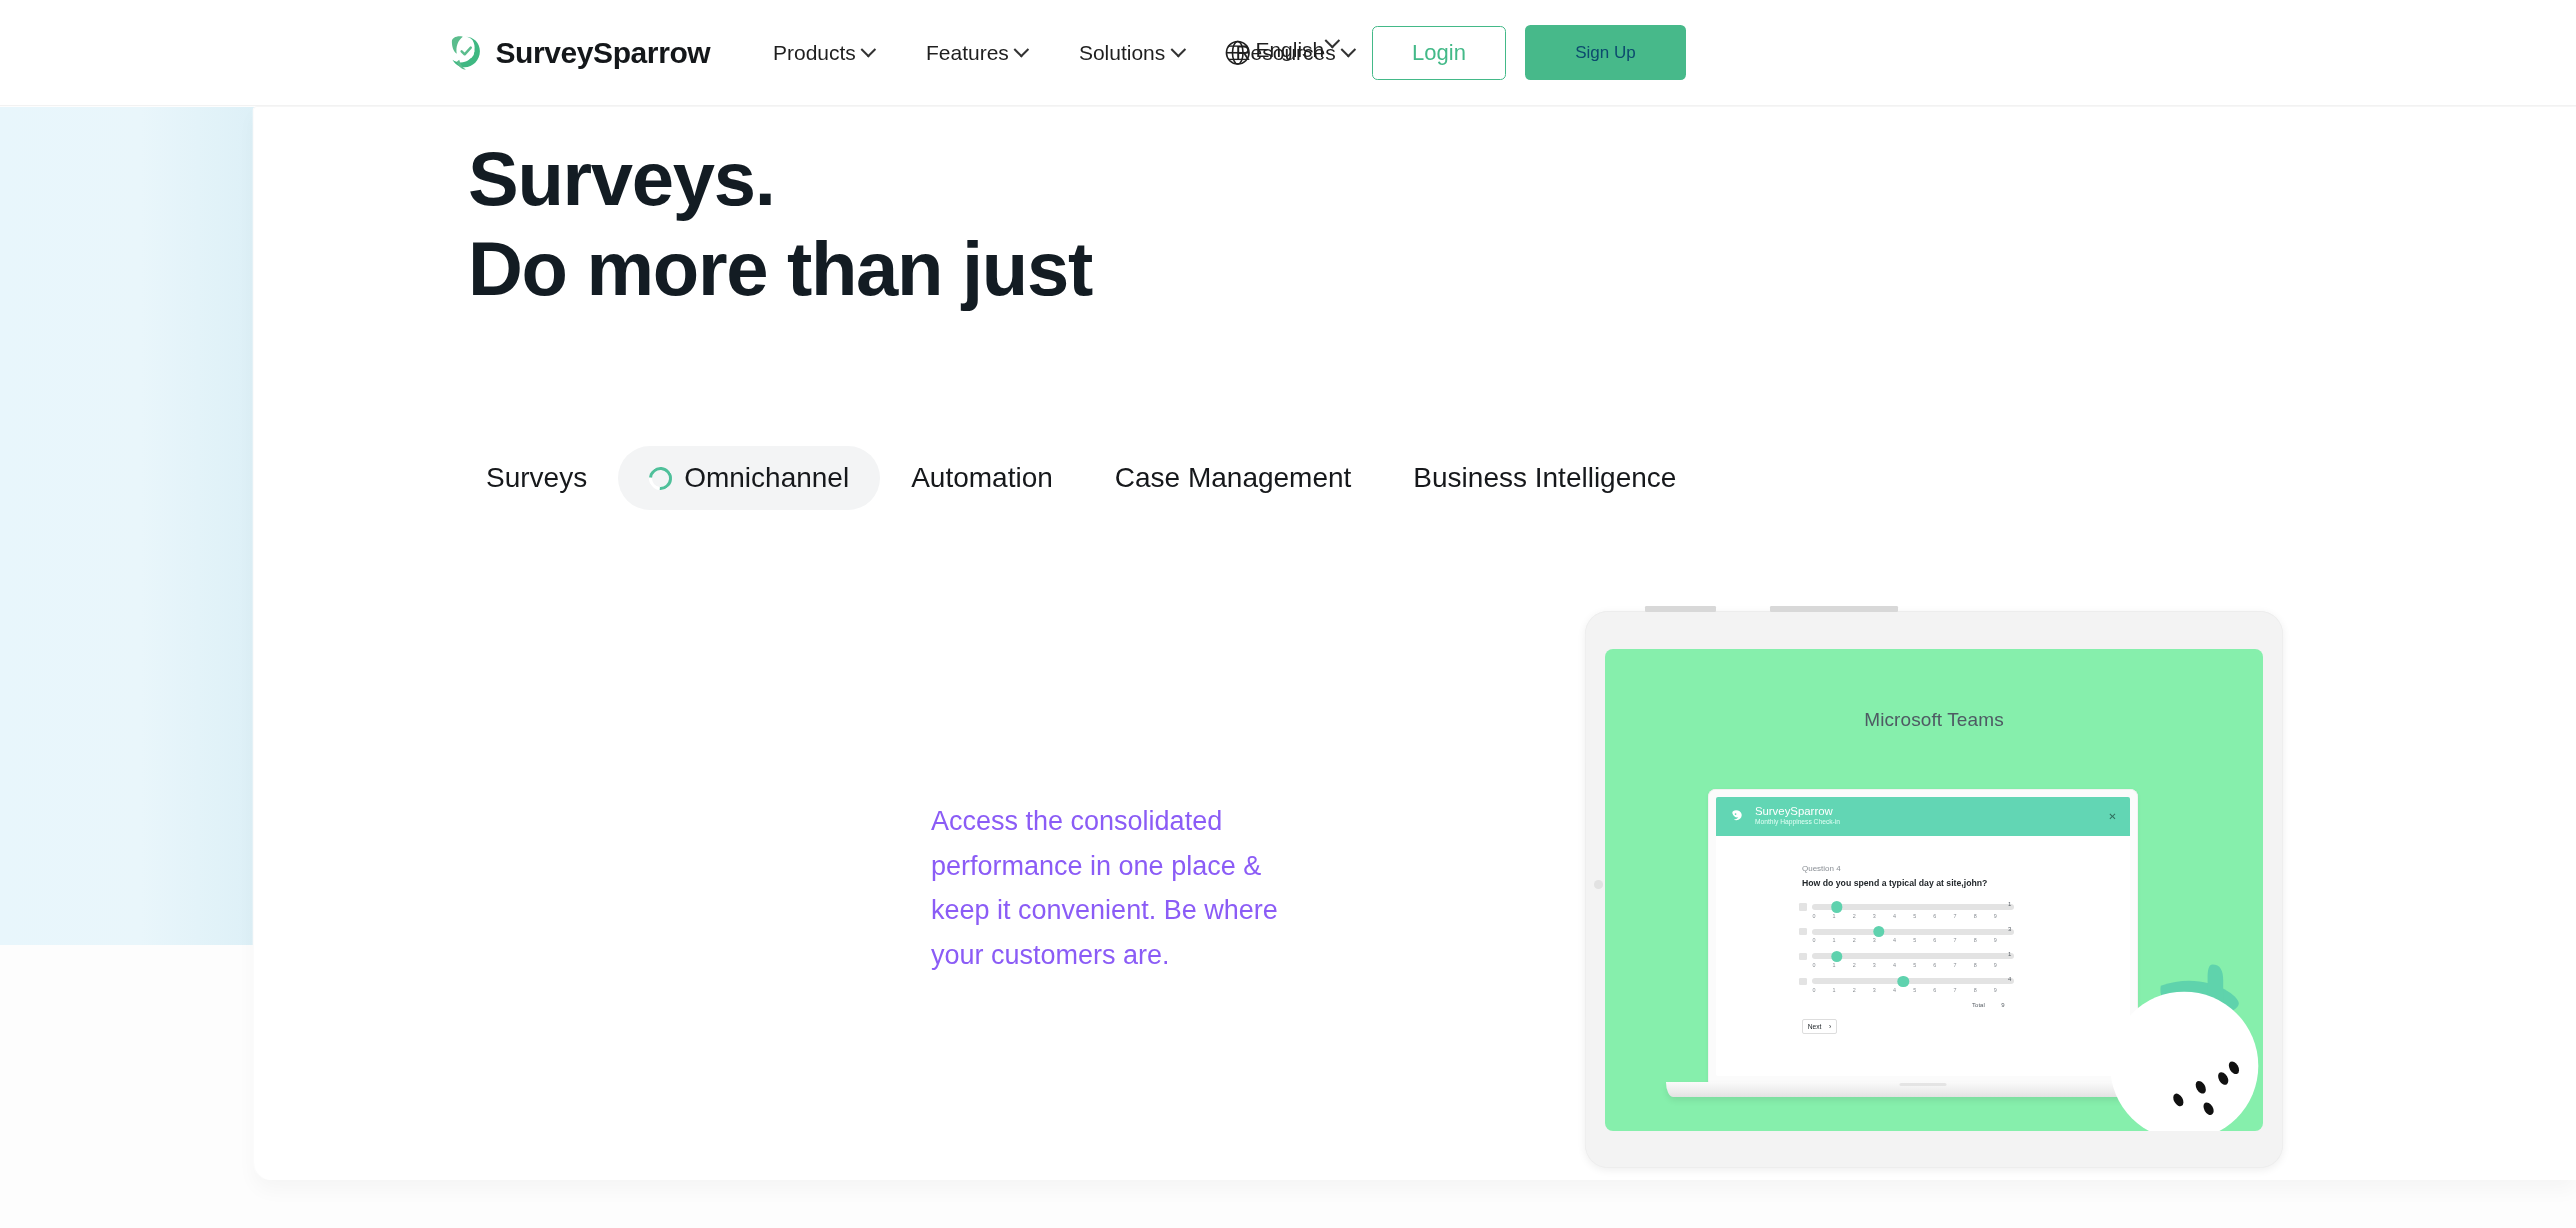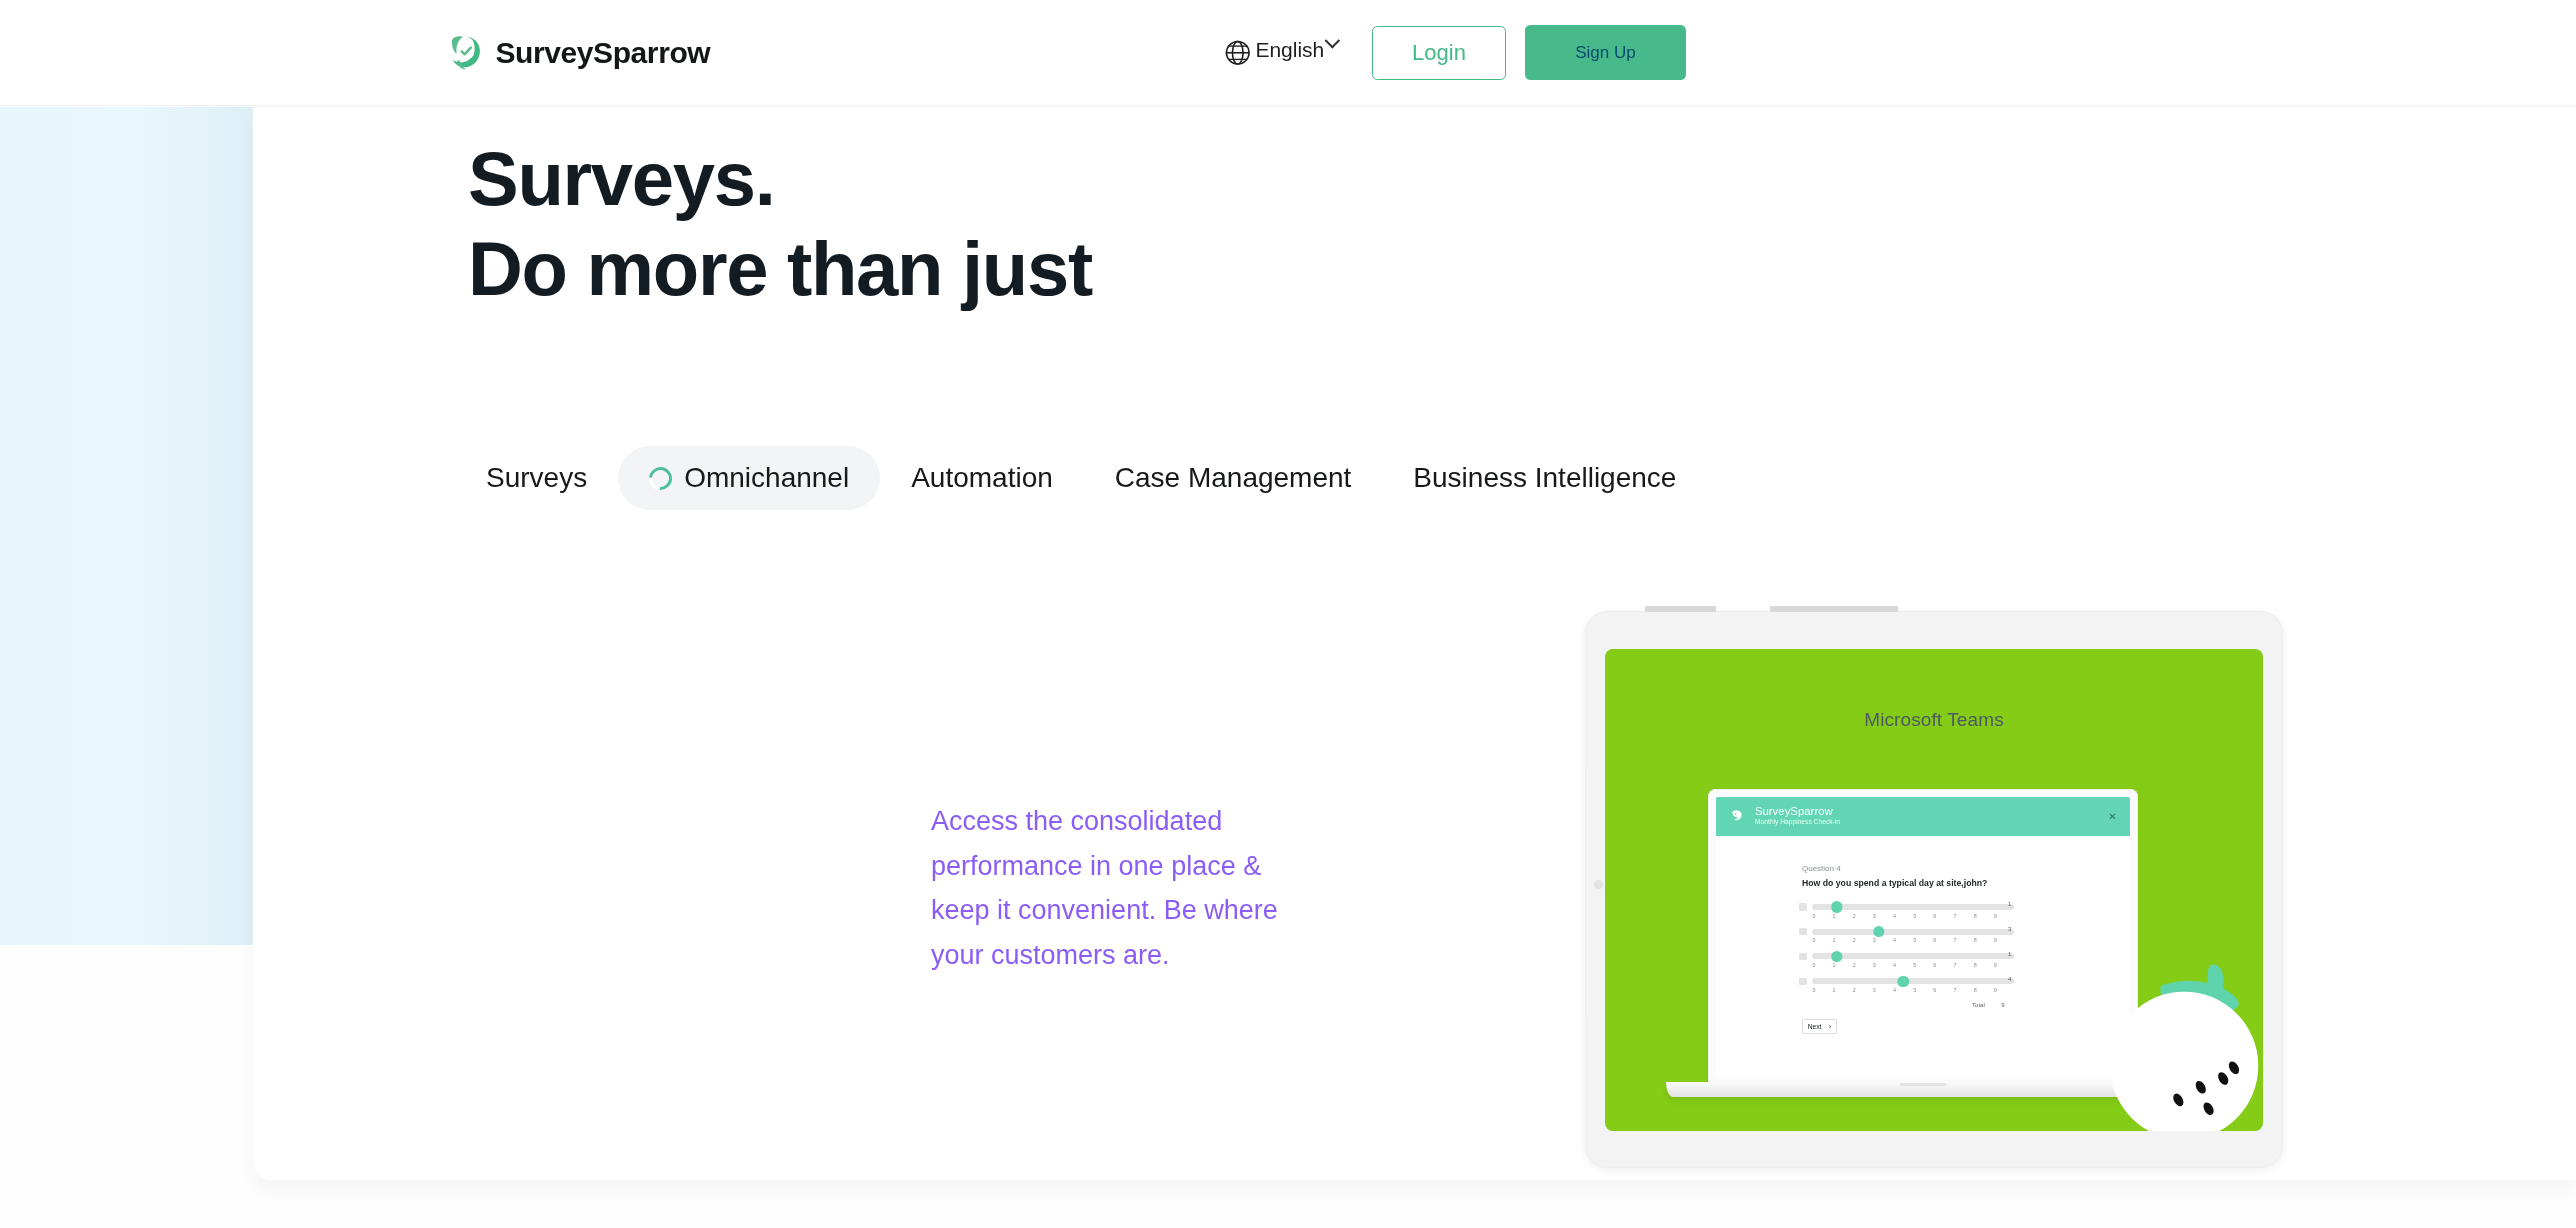--- a/index.html
+++ b/index.html
@@ -90,21 +90,21 @@
     background: #f3f3f3; border-radius: 23px;
     box-shadow: 0 2px 8px rgba(0,0,0,0.07), inset 0 0 0 0.7px #ececec;
   }
   .nub { position: absolute; top: -4.7px; height: 5.4px; background: #d8d8d8; border-radius: 1.3px; }
   .nub.a { left: 60px; width: 71px; }
   .nub.b { left: 185px; width: 128px; }
   .tablet-dot { position: absolute; left: 9.4px; top: 269px; width: 8.7px; height: 8.7px;
                 border-radius: 50%; background: #e2e2e2; }
   .screen {
     position: absolute; left: 20px; top: 38px; width: 658px; height: 482px;
-    background: #84cc16; border-radius: 8px; overflow: hidden;
+    background: #86efac; border-radius: 8px; overflow: hidden;
   }
   .screen-title { position: absolute; top: 60px; left: 0; width: 100%; text-align: center;
                   font-size: 19px; color: #4e5a63; letter-spacing: 0.1px; }
 
   
   .laptop { position: absolute; left: 103px; top: 140px; width: 430px; height: 309px; }
   .laptop-lid {
     position: absolute; left: 0; top: 0; width: 430px; height: 295px;
     background: #fbfbfb; border-radius: 8px 8px 2.7px 2.7px;
     box-shadow: inset 0 0 0 0.7px #eeeeee, 0 1.3px 4px rgba(0,0,0,0.05);
@@ -343,20 +343,41 @@
       <svg class="brand-logo" viewBox="0 0 64 64">
         <path d="M8 14 C8 8 16 4 26 6 C18 12 14 22 16 34 C10 30 8 22 8 14 Z" fill="#5bbd8d"></path>
         <path d="M30 6 C44 6 54 16 54 30 C54 46 40 58 26 56 C18 55 12 50 9 44 C17 50 28 50 36 44 C46 36 48 22 42 12 C39 8 35 6 30 6 Z" fill="#3fb882"></path>
         <circle cx="31" cy="30" r="14" fill="#ffffff"></circle>
         <path d="M24 30 L29 35 L39 24" stroke="#5bbd8d" stroke-width="4" fill="none" stroke-linecap="round" stroke-linejoin="round"></path>
         <path d="M20 44 C22 52 26 57 31 60 C24 60 18 54 16 47 Z" fill="#5bbd8d"></path>
       </svg>
       <span class="brand-name">SurveySparrow</span>
     </div>
 
+    <div class="mainnav">
+      <div class="navitem">
+        <span>Products</span>
+        <span class="chev"></span>
+      </div>
+      <div class="navitem">
+        <span>Features</span>
+        <span class="chev"></span>
+      </div>
+      <div class="navitem">
+        <span>Solutions</span>
+        <span class="chev"></span>
+      </div>
+      <div class="navitem">
+        <span>Resources</span>
+        <span class="chev"></span>
+      </div>
+      <div class="navitem">
+        <span>Pricing</span>
+      </div>
+    </div>
 
     <div class="rightnav">
       <div class="lang">
         <svg class="globe" viewBox="0 0 24 24">
           <circle cx="12" cy="12" r="9.2" fill="none" stroke="#1f1f1f" stroke-width="1.3"></circle>
           <ellipse cx="12" cy="12" rx="4.3" ry="9.2" fill="none" stroke="#1f1f1f" stroke-width="1.3"></ellipse>
           <line x1="2.8" y1="12" x2="21.2" y2="12" stroke="#1f1f1f" stroke-width="1.3"></line>
           <line x1="4.3" y1="6.6" x2="19.7" y2="6.6" stroke="#1f1f1f" stroke-width="1.1"></line>
           <line x1="4.3" y1="17.4" x2="19.7" y2="17.4" stroke="#1f1f1f" stroke-width="1.1"></line>
         </svg>

